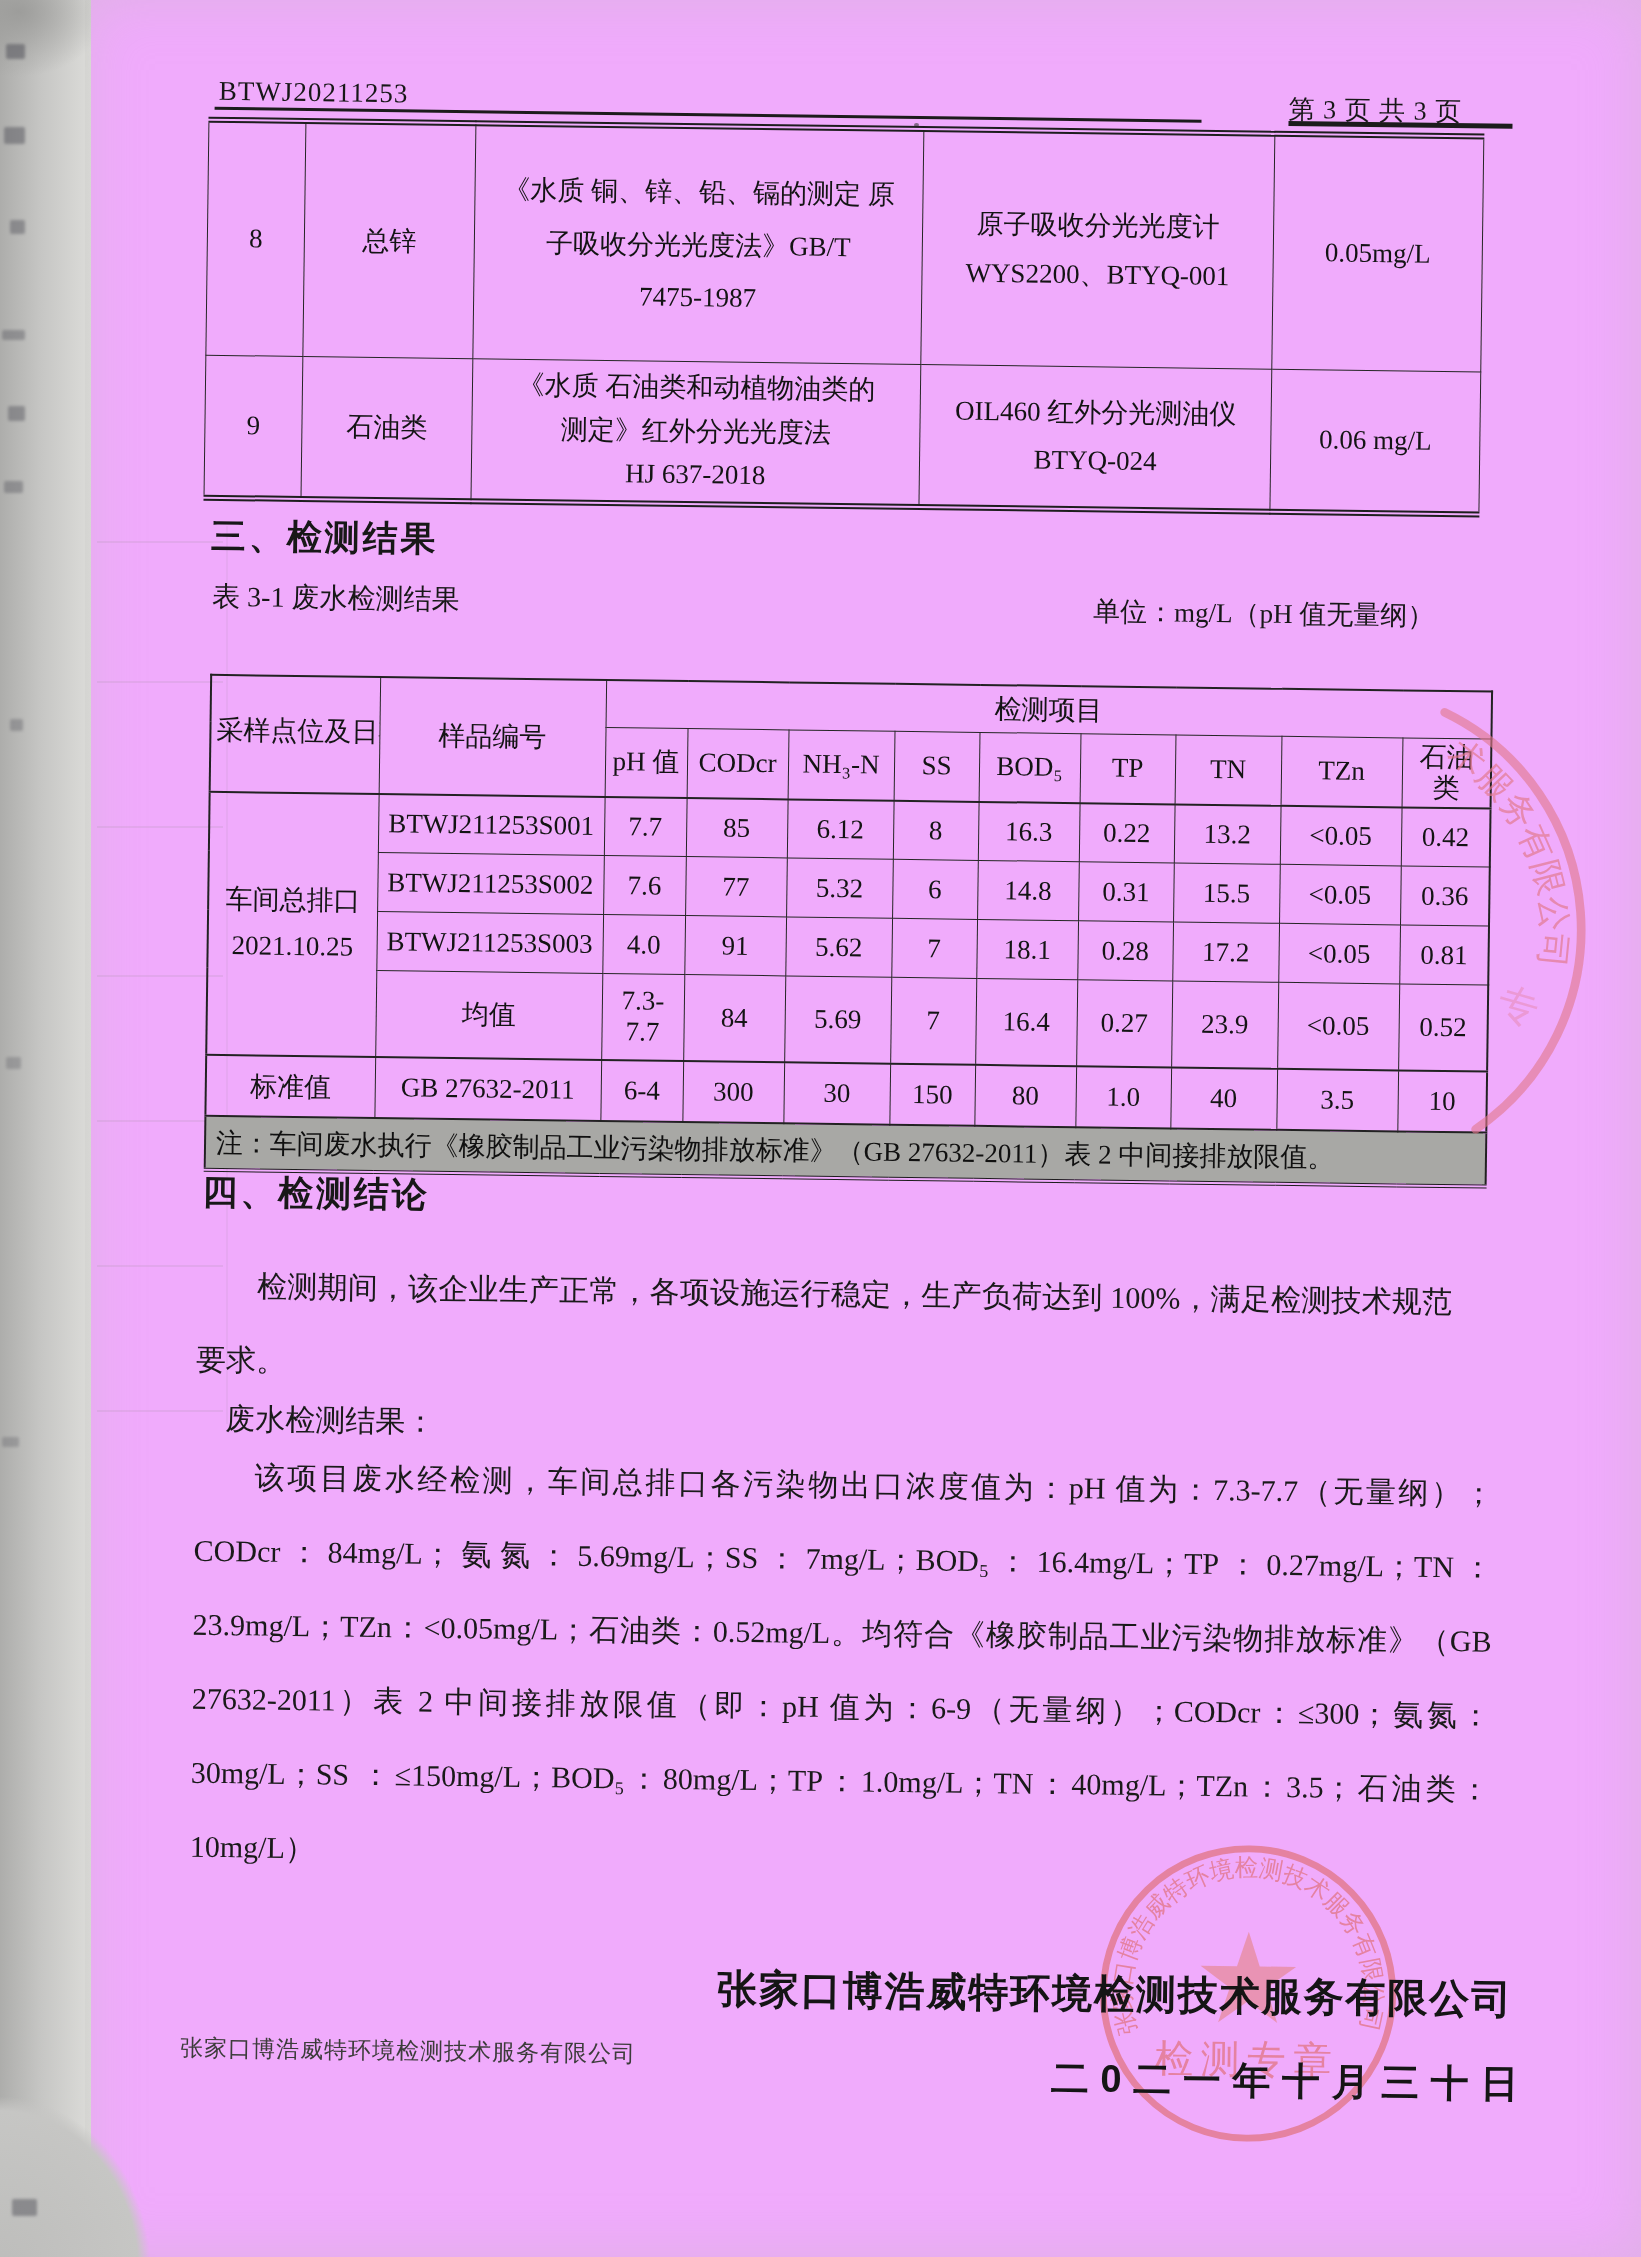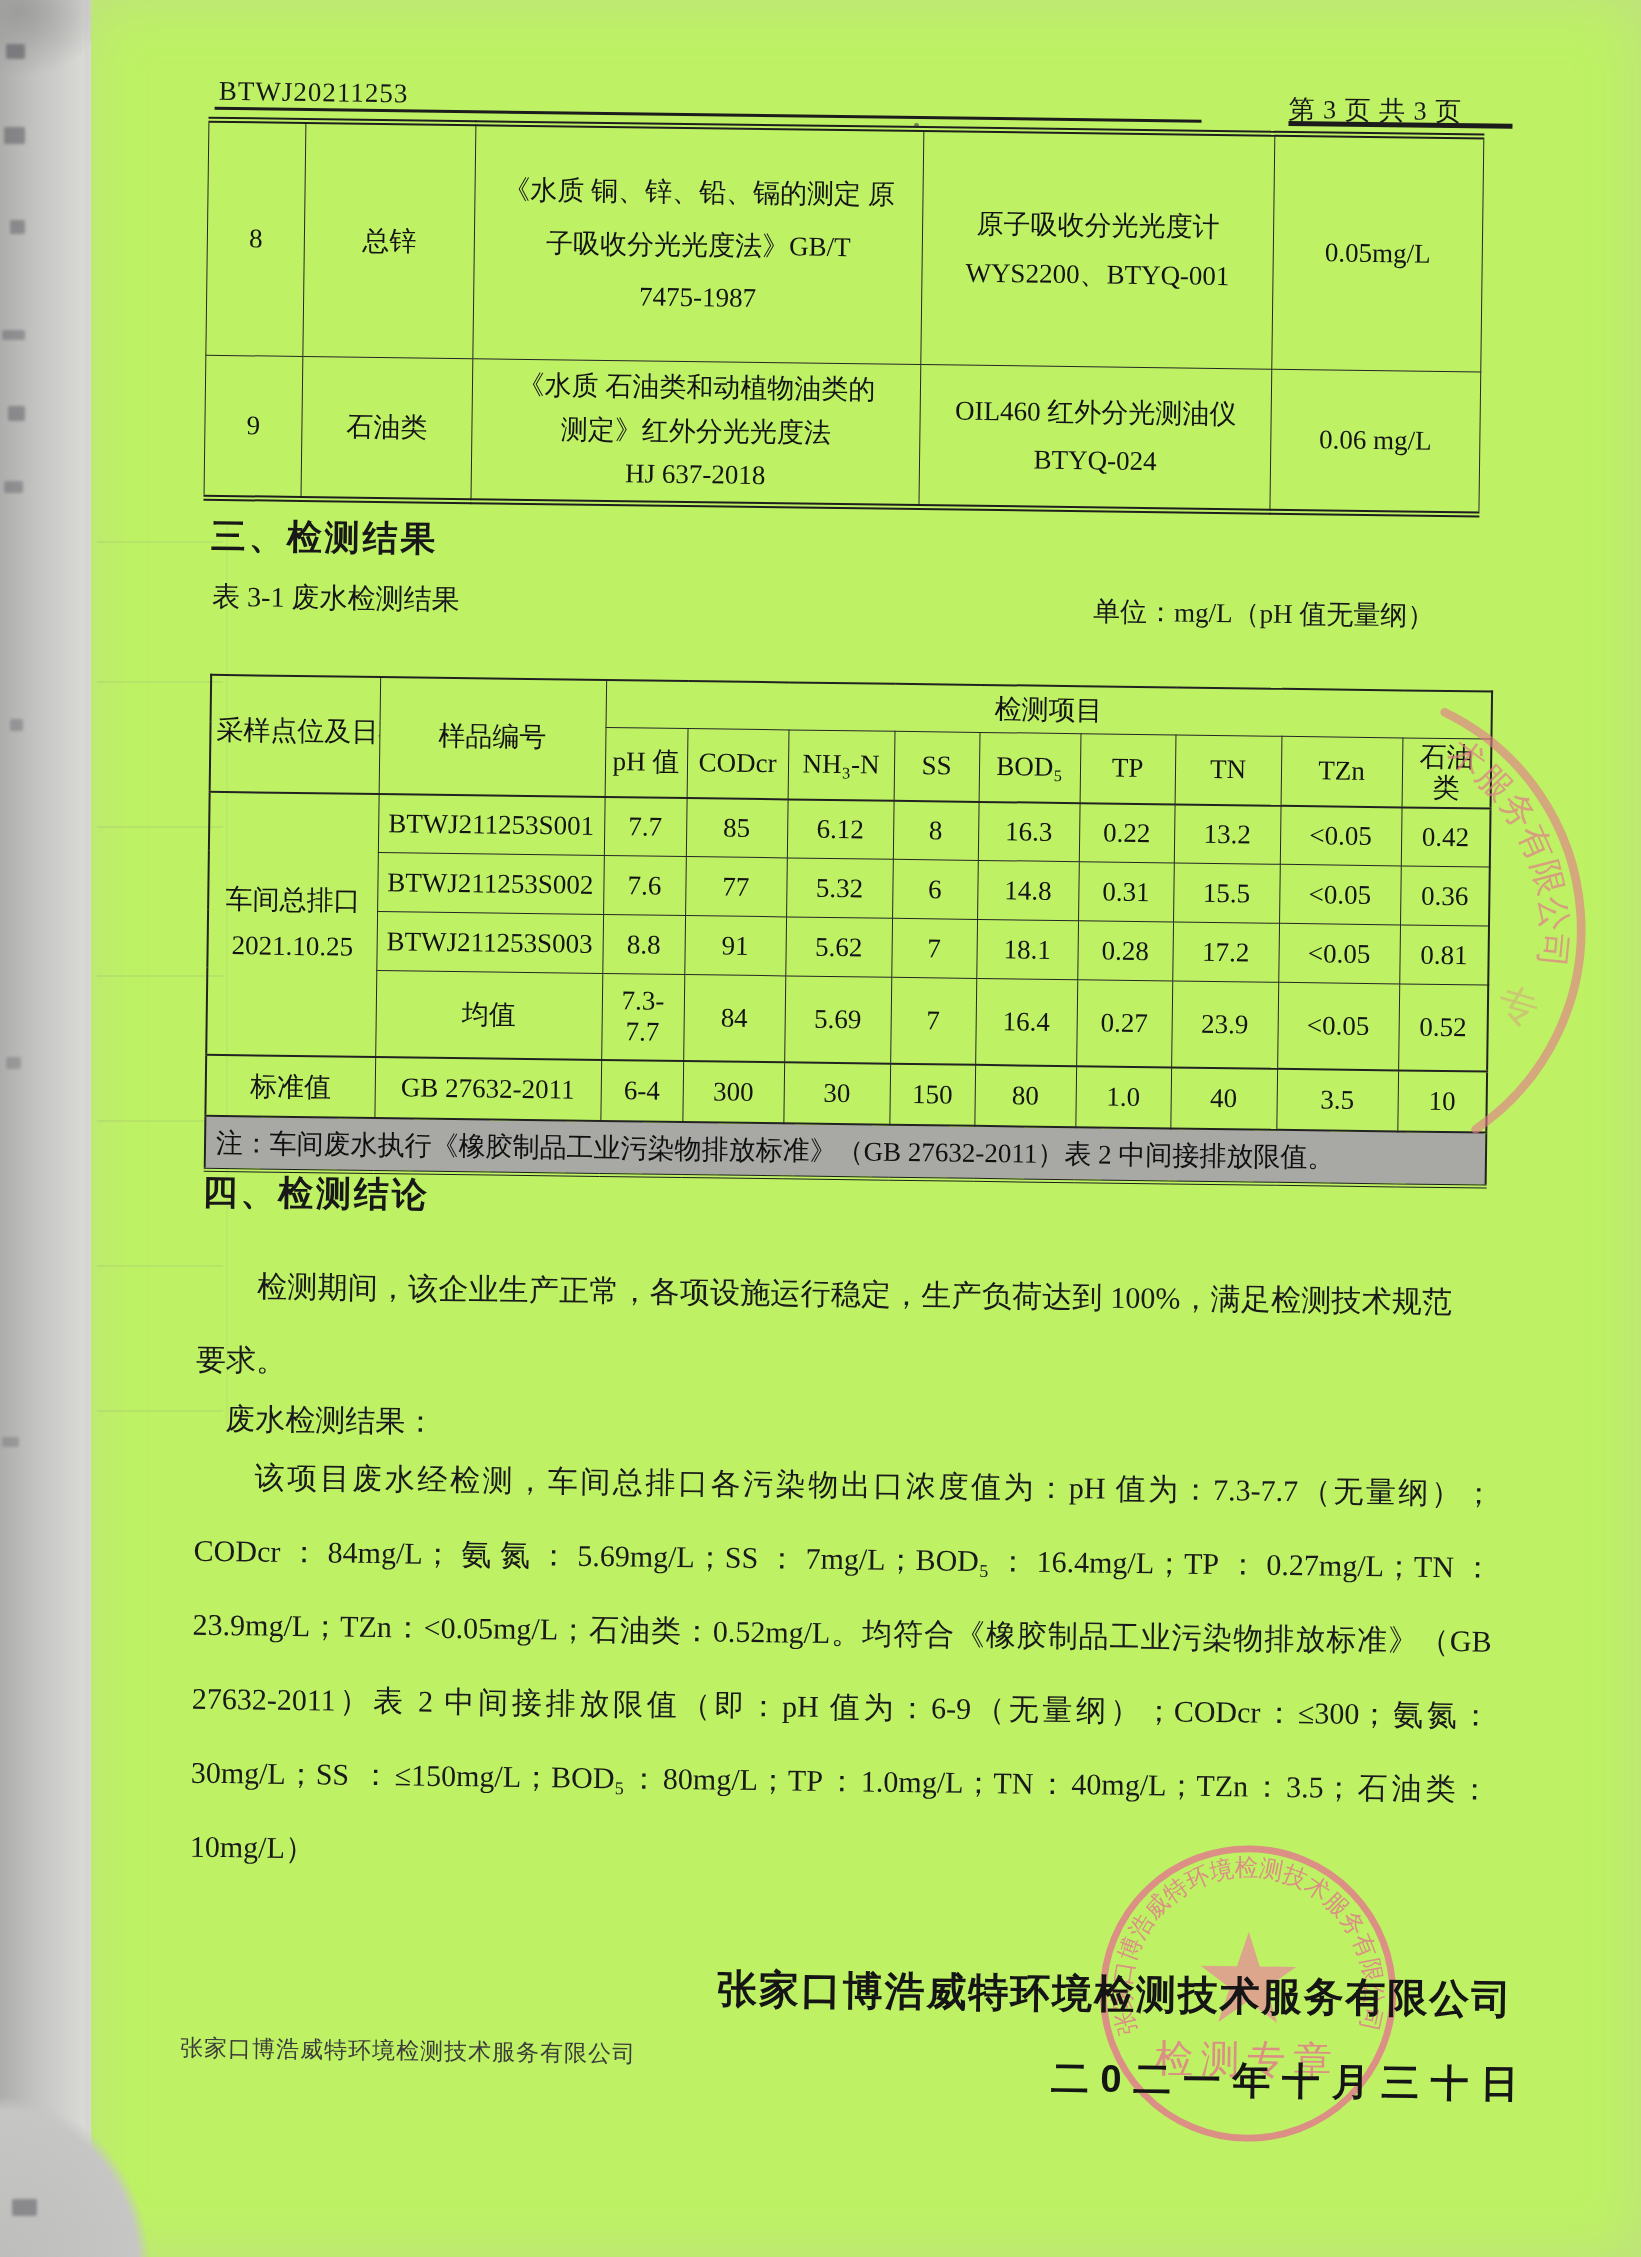--- a/index.html
+++ b/index.html
@@ -1,18 +1,18 @@
 <!DOCTYPE html>
 <html><head>
 <meta charset="utf-8">
 <style>
   html,body{margin:0;padding:0;}
   body{width:1641px;height:2257px;position:relative;overflow:hidden;
        font-family:"Liberation Serif","DejaVu Serif",serif;color:#181818;}
-  .scan{position:absolute;inset:0;background:#bef264;}
+  .scan{position:absolute;inset:0;background:#f0abfc;}
   .left-strip{position:absolute;left:0;top:0;width:91px;height:100%;
       background:linear-gradient(90deg,#adadab 0%,#c6c6c4 45%,#dcdcd9 100%);}
   .left-strip::before{content:"";position:absolute;left:0;top:0;width:100%;height:116px;
       background:radial-gradient(116px 87px at 20% 10%,#9d9d9b 0%,rgba(157,157,155,0) 75%);}
   .paper{position:absolute;left:85px;top:0;right:0;bottom:0;
       background:linear-gradient(90deg,#ececе9 0px,#f3f3f0 58px,#f8f8f5 290px,#f9f9f6 55%,#f5f5f2 92%,#f0f0ed 100%);
       box-shadow:inset 0 0 58px rgba(190,190,185,.35);}
   .curl{position:absolute;left:0;bottom:0;width:222px;height:270px;
       background:radial-gradient(251px 290px at 0% 105%,#bdbdbb 0%,#c6c6c4 55%,rgba(198,198,196,0) 60%);}
   .g{position:absolute;background:#54545c;filter:blur(1.4px);border-radius:1.9px;}
@@ -196,21 +196,21 @@
         <td>5.32</td>
         <td>6</td>
         <td>14.8</td>
         <td>0.31</td>
         <td>15.5</td>
         <td>&lt;0.05</td>
         <td>0.36</td>
       </tr>
       <tr class="r-d">
         <td>BTWJ211253S003</td>
-        <td>8.8</td>
+        <td>4.0</td>
         <td>91</td>
         <td>5.62</td>
         <td>7</td>
         <td>18.1</td>
         <td>0.28</td>
         <td>17.2</td>
         <td>&lt;0.05</td>
         <td>0.81</td>
       </tr>
       <tr class="r-avg">

